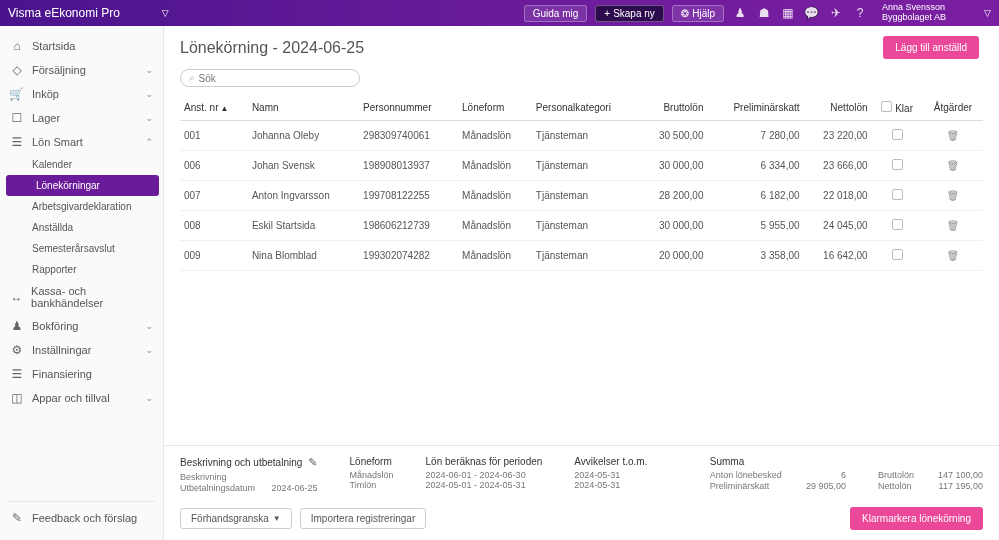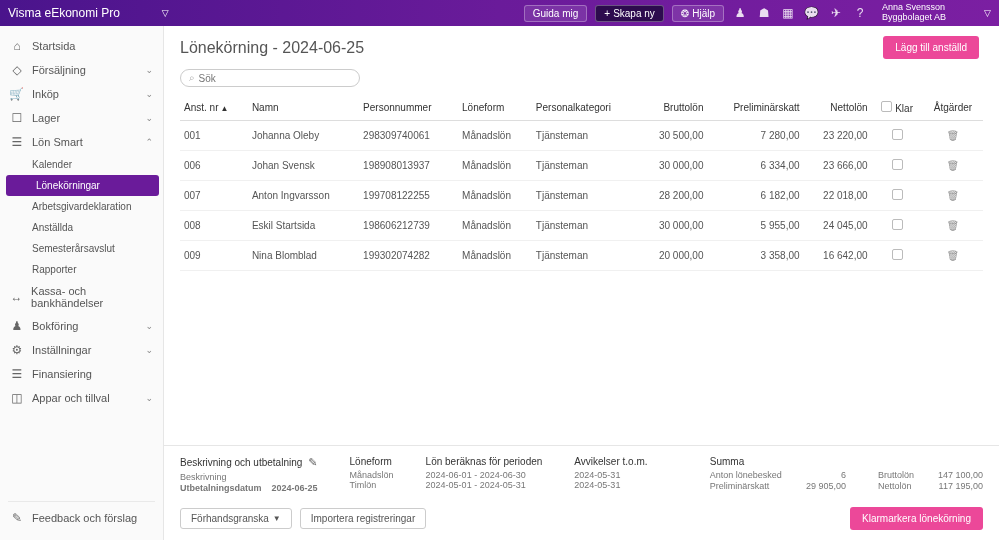--- a/index.html
+++ b/index.html
@@ -39,21 +39,21 @@
     .tbl th { text-align: left; font-weight: 500; font-size: 10px; color: #333; padding: 6px 4px; border-bottom: 1px solid #ddd; }
     .tbl th.num, .tbl td.num { text-align: right; }
     .tbl th.ctr, .tbl td.ctr { text-align: center; }
     .tbl td { padding: 8px 4px; font-size: 10px; color: #555; border-bottom: 1px solid #f0f0f0; }
     .sort-ind { font-size: 8px; margin-left: 2px; }
     .del-ico { color: #888; cursor: pointer; }
     .cb { width: 11px; height: 11px; border: 1px solid #bbb; border-radius: 2px; display: inline-block; }
     
     .footer-info { border-top: 1px solid #e6e6e6; padding: 10px 16px 6px 16px; display: flex; gap: 32px; font-size: 9px; color: #777; }
     .fi-col .fi-head { font-weight: 500; color: #333; margin-bottom: 3px; display: flex; align-items: center; gap: 6px; font-size: 10px; }
-    .fi-row { display: flex; gap: 10px; line-height: 1.5; font-weight: bold; }
+    .fi-row { display: flex; gap: 10px; line-height: 1.5; }
     .fi-sum { margin-left: auto; }
     .fi-sum-grid { display: grid; grid-template-columns: auto auto; column-gap: 24px; row-gap: 1px; }
     .fi-sum-grid .r { text-align: right; }
     
     .footer-actions { display: flex; align-items: center; padding: 6px 16px 10px 16px; gap: 8px; }
     .btn-outline { background: #fff; border: 1px solid #ccc; border-radius: 3px; padding: 4px 10px; font-size: 10px; color: #555; display: flex; align-items: center; gap: 4px; }
     
     .pencil-icon { font-size: 11px; color: #666; }
   </style>
 </head>

